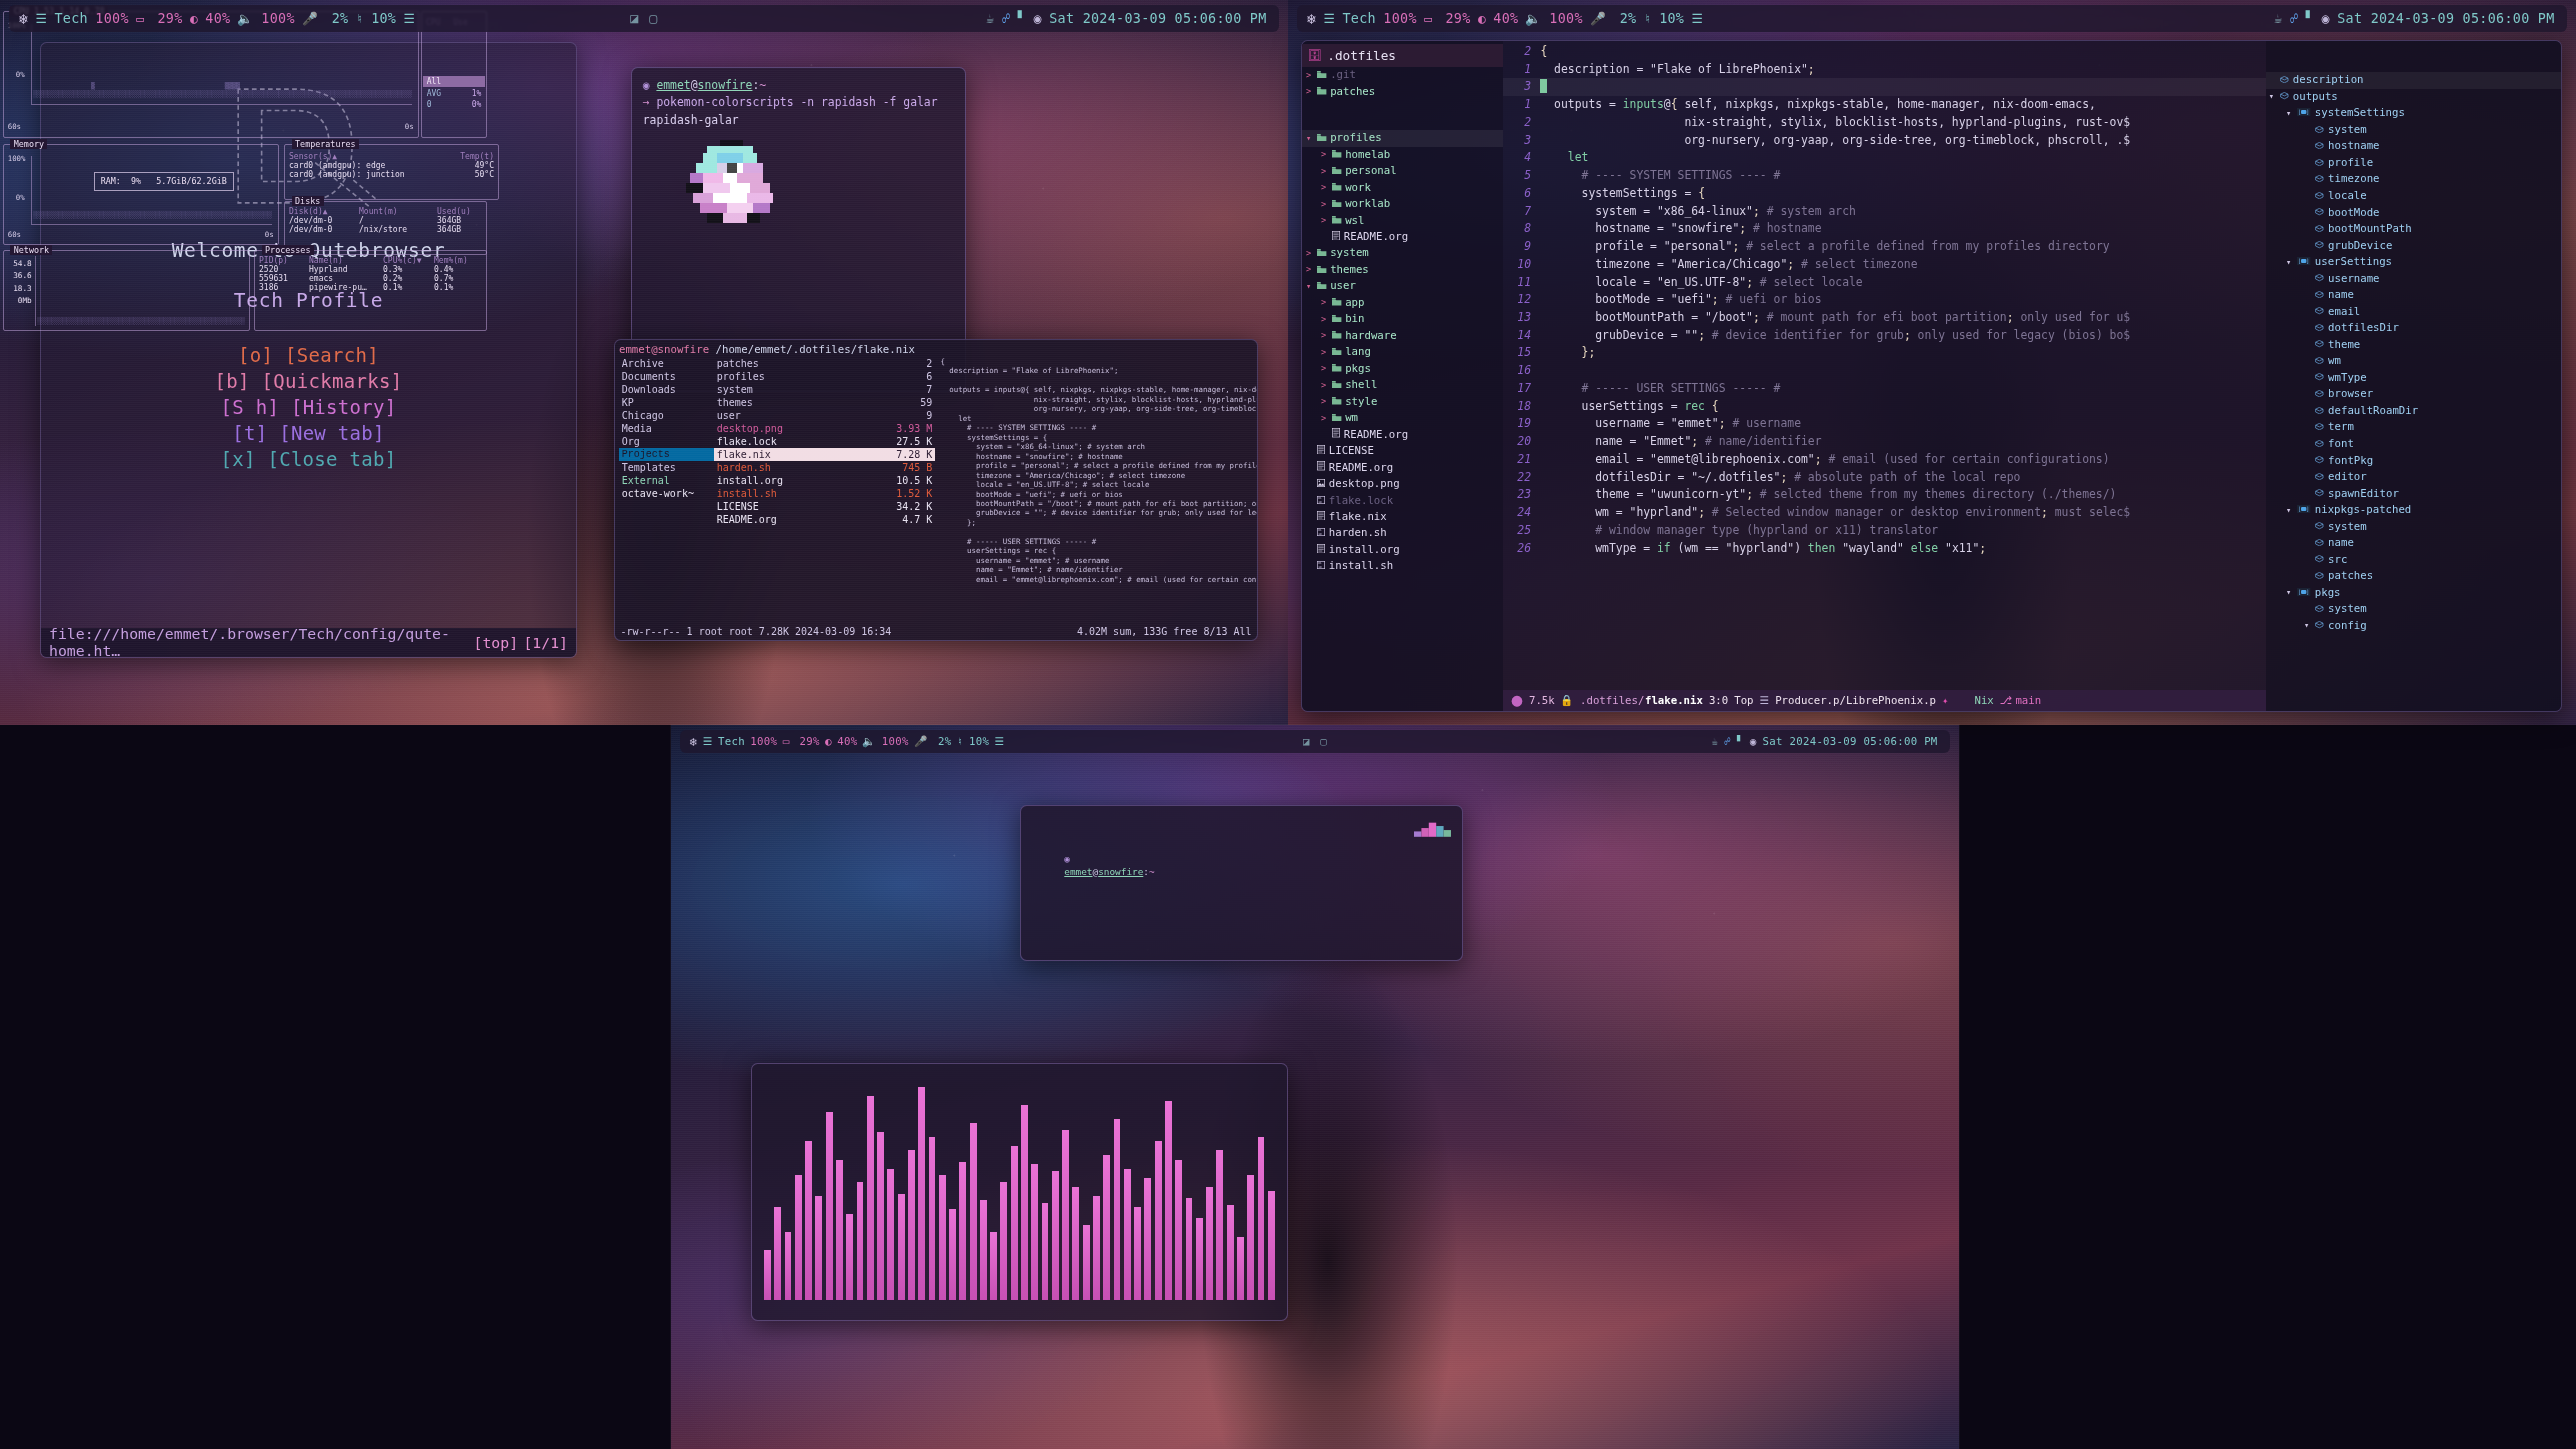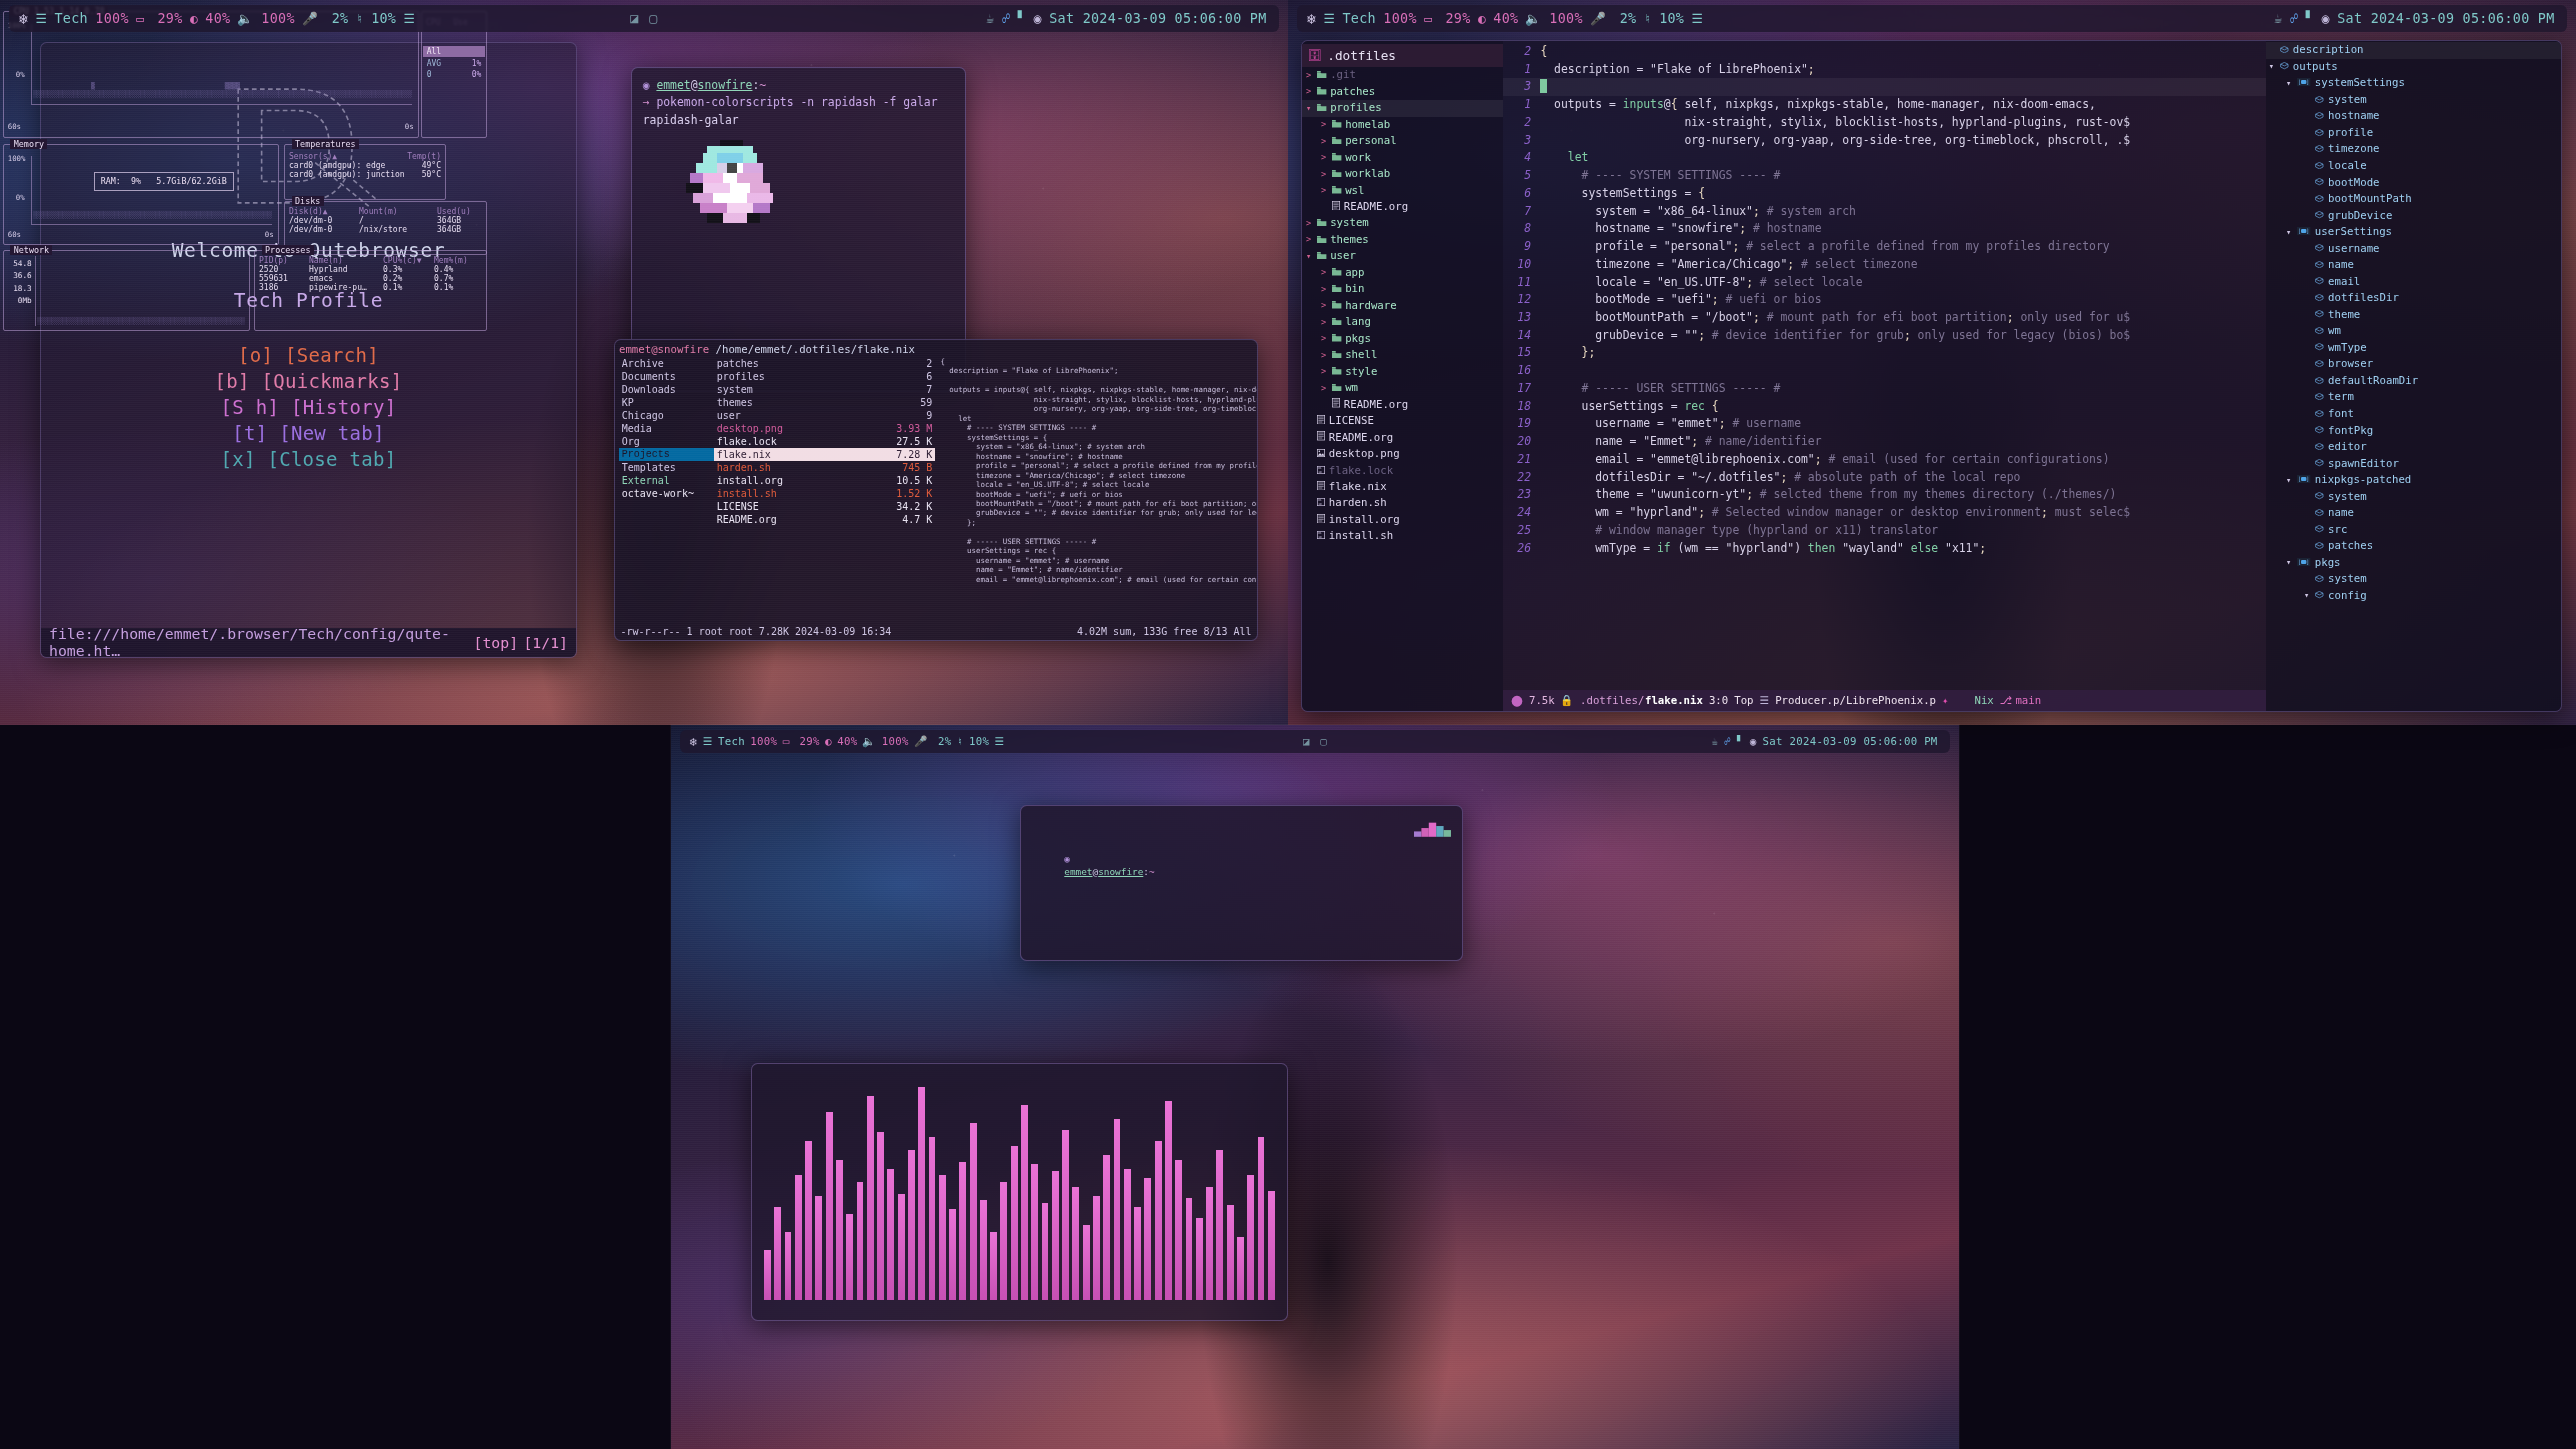--- a/index.html
+++ b/index.html
@@ -136,21 +136,21 @@
 
   
   #btop { left:1355px; top:1080px; width:490px; height:339px;
           background:rgba(26,18,36,.72); font-size:8px; color:#d6cce8;}
   .bx { position:absolute; border:0.7px solid rgba(190,160,215,.55); border-radius:2px; }
   .bxt { position:absolute; top:-6px; left:6.7px; padding:0 3.4px;
          background:#241733; color:#e7dcf2; font-size:8.4px; }
   .graph { position:absolute; color:#7b6ca8; font-size:6.7px; letter-spacing:-0.3px;
            white-space:nowrap; overflow:hidden;}
   .hdr { color:#a07fbd; }
-  .sel { background:#8d6ba3; color:#f2e7f7; }
+  .sel { background:#8d6ba3; color:#f2e7f7;margin-top:30px; }
 
   .noise{ position:absolute; inset:0; pointer-events:none; opacity:.05;
      background-image:repeating-linear-gradient(0deg,rgba(255,255,255,.5) 0 0.7px,transparent 0.7px 2px);}
 </style>
 </head>
 <body>
 
 <div id="mon1">
   <div class="wall"></div>
 
@@ -1090,21 +1090,21 @@
     <div style="position:absolute;left:12px;top:48px;font-size:7.4px">0%</div>
     <div style="position:absolute;left:4px;bottom:5.4px;font-size:7.4px">60s</div>
     <div style="position:absolute;right:4px;bottom:5.4px;font-size:7.4px">0s</div>
     <div style="position:absolute;left:27px;top:10.7px;right:5.4px;bottom:19px;border-left:0.7px solid rgba(190,160,215,.5);border-bottom:0.7px solid rgba(190,160,215,.5)"></div>
     <div class="graph" id="memgraph" style="left:29px;bottom:25.5px;right:5.4px;">░░░░░░░░░░░░░░░░░░░░░░░░░░░░░░░░░░░░░░░░░░░░░░░░░░░░░░░░░░░░░░░░░░░░░░░░░░░░░░</div>
     <div style="position:absolute;left:90px;top:27px;border:0.7px solid rgba(215,200,230,.75);padding:3.4px 6px;font-size:8.4px;color:#ecdff2">
       <span>RAM:</span>&nbsp;&nbsp;<span>9%</span>&nbsp;&nbsp;&nbsp;<span>5.7GiB/62.2GiB</span>
     </div>
   </div>
 
-  <div class="bx" style="left:284px;top:144px;width:162px;height:56px;">
+  <div class="bx" style="left:284px;top:144px;width:215px;height:56px;">
     <div class="bxt">Temperatures</div>
     <div id="temps" style="position:absolute;left:4px;top:6.7px;right:4px;font-size:8px">
         <div style="display:flex;justify-content:space-between" class="hdr">
           <span>Sensor(s)▲</span>
           <span>Temp(t)</span>
         </div>
         <div style="display:flex;justify-content:space-between;color:#e6dcf0">
           <span>card0 (amdgpu): edge</span>
           <span>49°C</span>
         </div>

